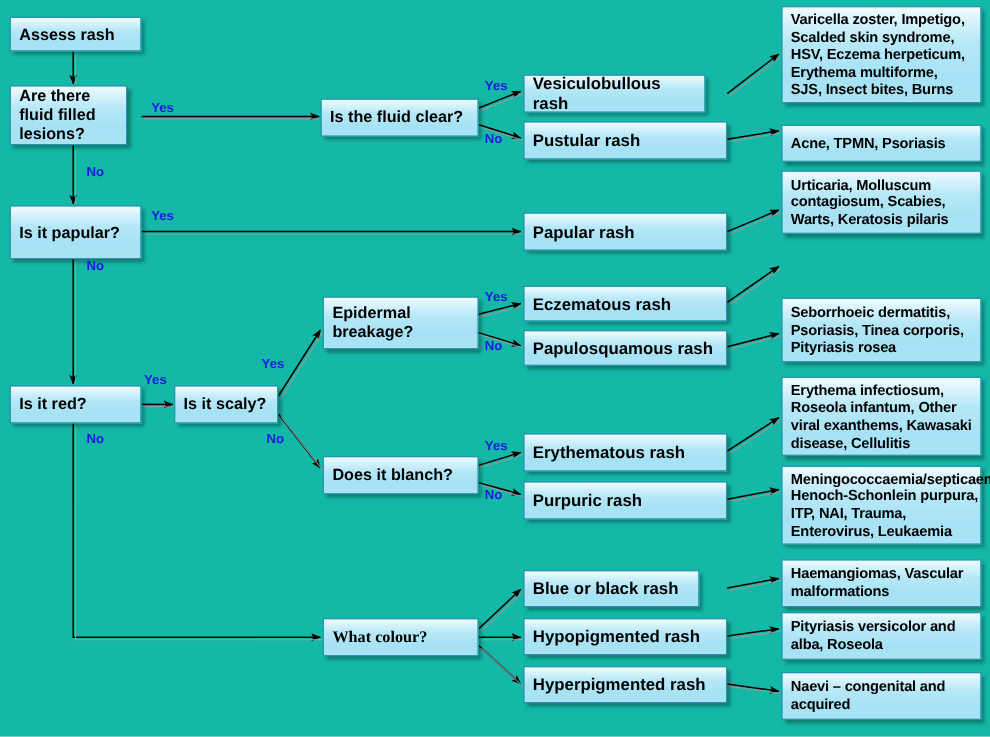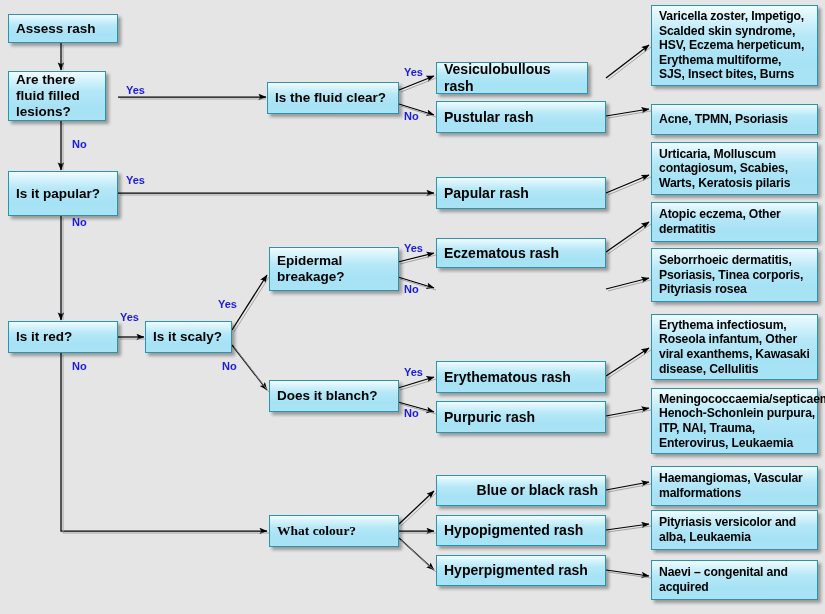--- a/index.html
+++ b/index.html
@@ -8,21 +8,21 @@
     padding: 0;
     background: #ffffff;
   }
   body {
     font-family: "Liberation Sans", sans-serif;
   }
   #canvas {
     position: relative;
     width: 825px;
     height: 614px;
-    background: #e5e5e5;
+    background: #14b8a6;
     overflow: hidden;
   }
   #wires {
     position: absolute;
     left: 0;
     top: 0;
     width: 825px;
     height: 614px;
     pointer-events: none;
   }
@@ -229,30 +229,33 @@
   </div>
 
   <div class="node r" style="left:436px; top:177px; width:170px; height:32px;">
     <span class="txt">Papular rash</span>
   </div>
 
   <div class="node r" style="left:436px; top:238px; width:170px; height:30px;">
     <span class="txt">Eczematous  rash</span>
   </div>
 
+  <div class="node r" style="left:436px; top:275px; width:170px; height:30px;">
+    <span class="txt">Papulosquamous rash</span>
+  </div>
 
   <div class="node r" style="left:436px; top:361px; width:170px; height:32px;">
     <span class="txt">Erythematous  rash</span>
   </div>
 
   <div class="node r" style="left:436px; top:401px; width:170px; height:32px;">
     <span class="txt">Purpuric rash</span>
   </div>
 
-  <div class="node r" style="left:436px; top:475px; width:170px; height:31px;text-align:right;">
+  <div class="node r" style="left:436px; top:475px; width:147px; height:31px;">
     <span class="txt">Blue or black rash</span>
   </div>
 
   <div class="node r" style="left:436px; top:515px; width:170px; height:31px;">
     <span class="txt">Hypopigmented  rash</span>
   </div>
 
   <div class="node r" style="left:436px; top:555px; width:170px; height:31px;">
     <span class="txt">Hyperpigmented  rash</span>
   </div>
@@ -262,42 +265,39 @@
   </div>
 
   <div class="node d" style="left:651px; top:104px; width:167px; height:31px;">
     <span class="txt">Acne, TPMN, Psoriasis</span>
   </div>
 
   <div class="node d" style="left:651px; top:142px; width:167px; height:53px;">
     <span class="txt">Urticaria, Molluscum contagiosum, Scabies, Warts, Keratosis pilaris</span>
   </div>
 
-  <div class="node d" style="left:651px; top:202px; width:167px; height:40px;">
-    <span class="txt">Atopic eczema, Other dermatitis</span>
-  </div>
 
   <div class="node d" style="left:651px; top:248px; width:167px; height:54px;justify-content:flex-end;">
     <span class="txt">Seborrhoeic dermatitis, Psoriasis, Tinea corporis, Pityriasis rosea</span>
   </div>
 
   <div class="node d" style="left:651px; top:314px; width:167px; height:66px;">
     <span class="txt">Erythema infectiosum, Roseola infantum, Other viral exanthems, Kawasaki disease, Cellulitis</span>
   </div>
 
   <div class="node d" style="left:651px; top:388px; width:167px; height:66px;">
     <span class="txt">Meningococcaemia/septicaemia, Henoch-Schonlein purpura, ITP, NAI, Trauma, Enterovirus, Leukaemia</span>
   </div>
 
   <div class="node d" style="left:651px; top:466px; width:167px; height:40px;">
     <span class="txt">Haemangiomas, Vascular malformations</span>
   </div>
 
   <div class="node d" style="left:651px; top:510px; width:167px; height:40px;">
-    <span class="txt">Pityriasis versicolor and alba, Leukaemia</span>
+    <span class="txt">Pityriasis versicolor and alba, Roseola</span>
   </div>
 
   <div class="node d" style="left:651px; top:560px; width:167px; height:40px;">
     <span class="txt">Naevi – congenital and acquired</span>
   </div>
 
   <div class="elabel" style="left:126px; top:84px;">Yes</div>
   <div class="elabel" style="left:72px; top:138px;">No</div>
 
   <div class="elabel" style="left:404px; top:66px;">Yes</div>

